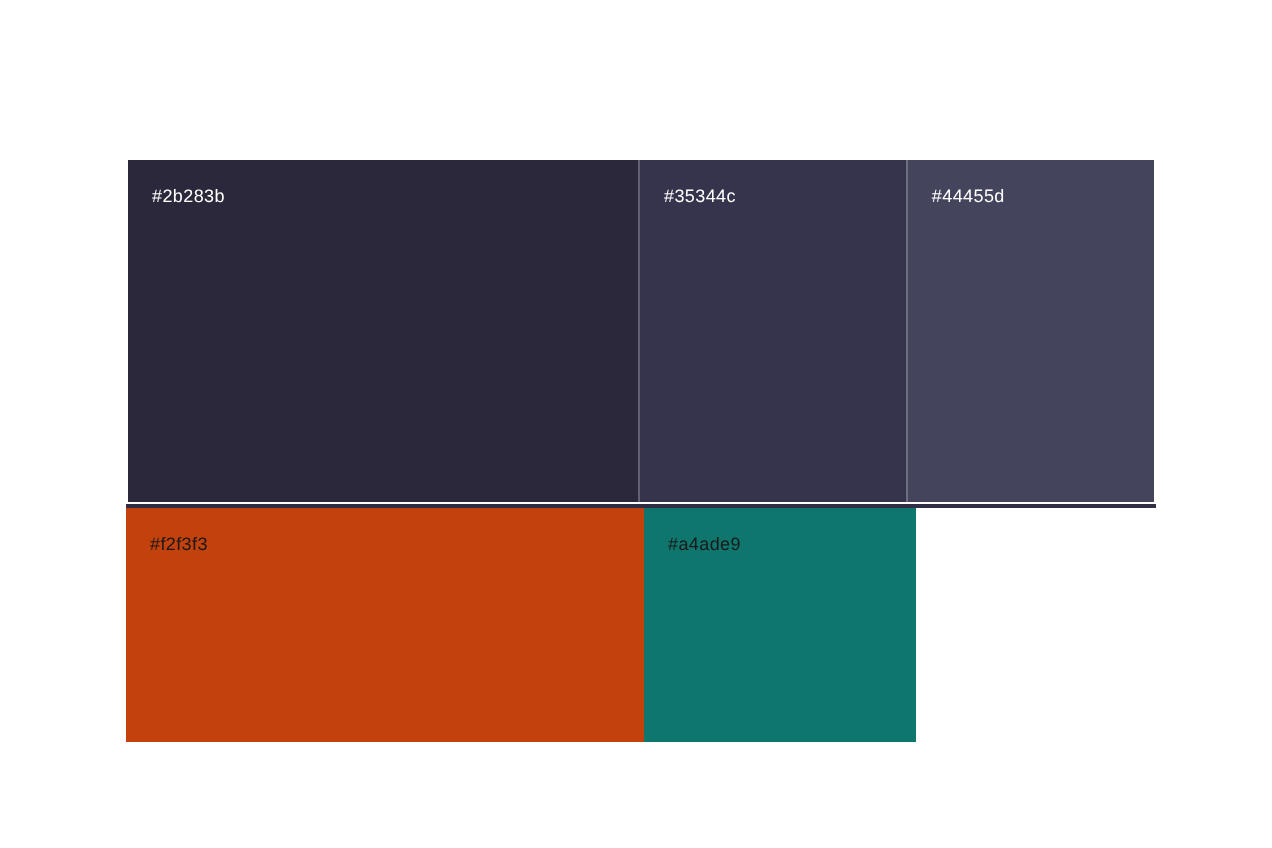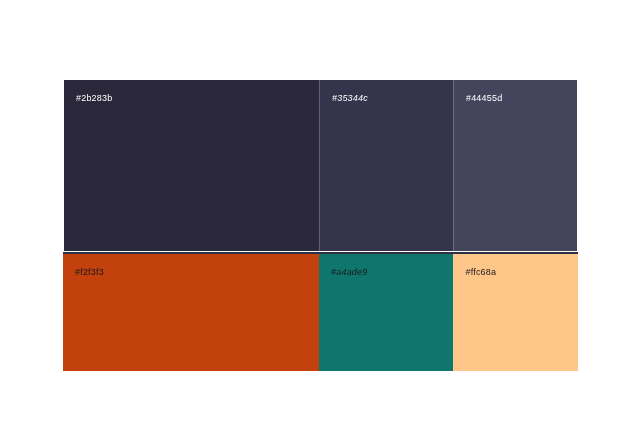--- a/index.html
+++ b/index.html
@@ -49,21 +49,20 @@
     box-sizing: border-box;
     overflow: hidden;
   }
 
   .swatch.span-wide {
     width: 259px;
   }
 
   .swatch.span-mid {
     width: 136px;
-    font-style: italic;
   }
 
   .swatch.span-end {
     width: 126px;
     text-decoration: underline;
   }
 
   .row-dark .swatch.span-mid,
   .row-dark .swatch.span-end {
     border-left: 1px solid rgba(255, 255, 255, 0.22);
@@ -111,19 +110,16 @@
   <div class="palette-row row-light">
 
     <div class="swatch span-wide" style="background-color: #c2410c;">
       <span class="swatch-label label-on-light">#f2f3f3</span>
     </div>
 
     <div class="swatch span-mid" style="background-color: #0f766e;">
       <span class="swatch-label label-on-light">#a4ade9</span>
     </div>
 
-    <div class="swatch span-end" style="background-color: rgb(255, 198, 138);">
-      <span class="swatch-label label-on-light">#ffc68a</span>
-    </div>
 
   </div>
 
 </div>
 
 </body></html>

